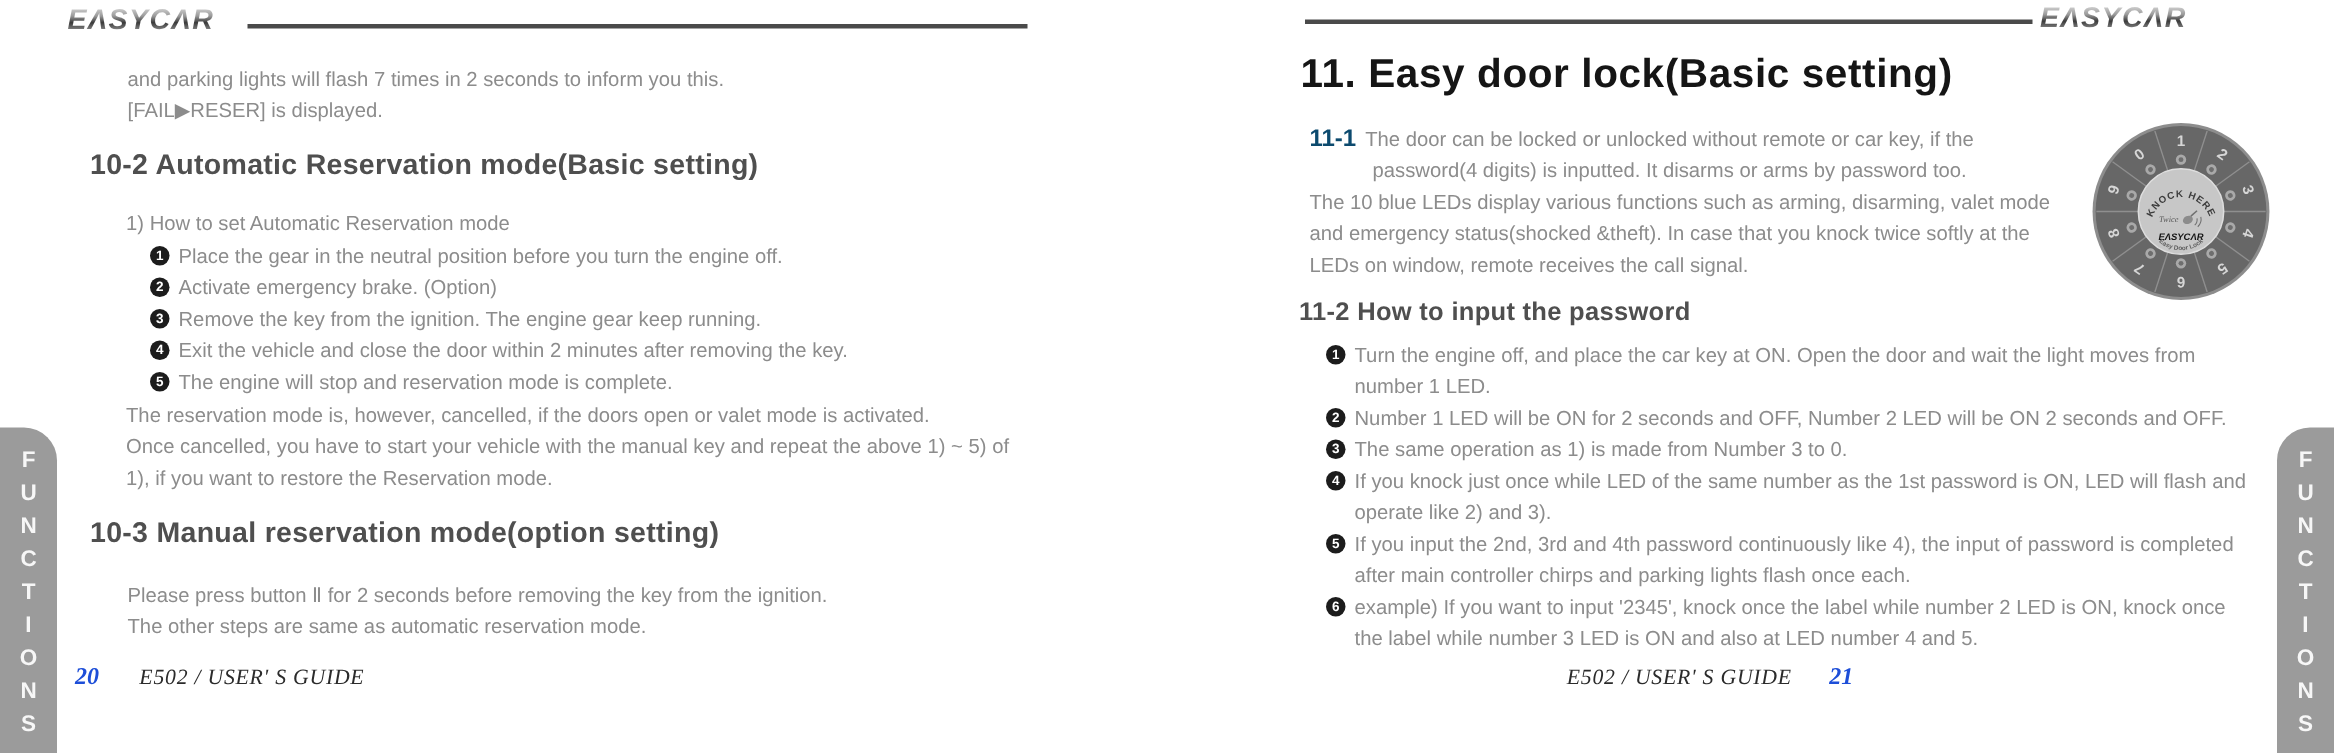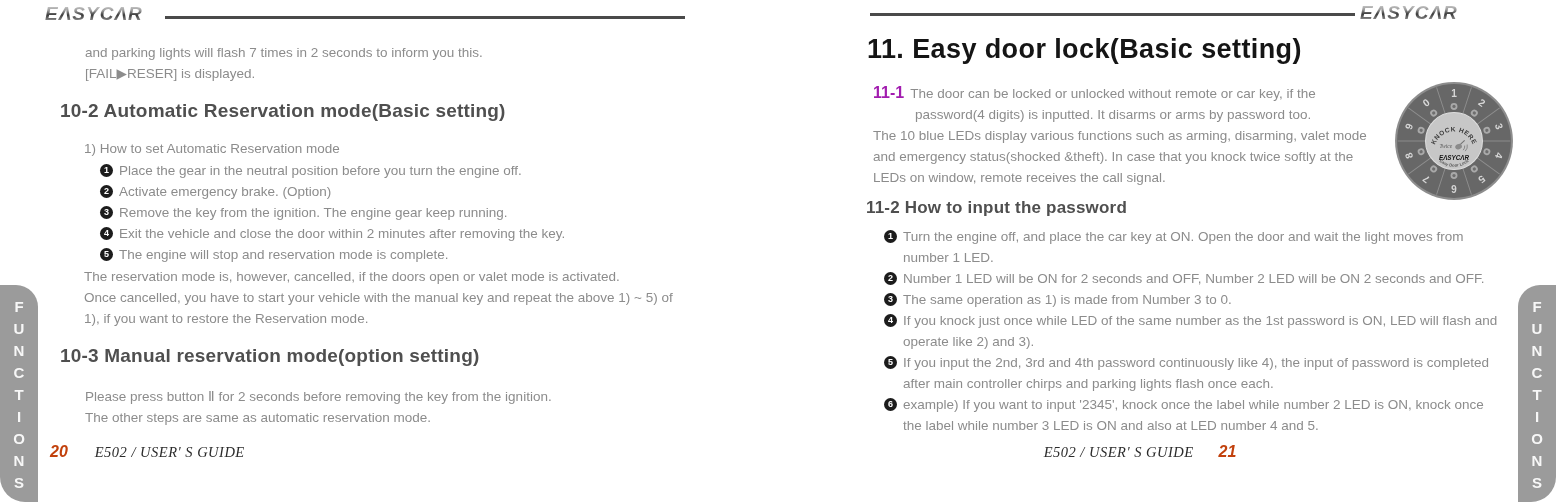--- a/index.html
+++ b/index.html
@@ -1,18 +1,18 @@
 <!DOCTYPE html>
 <html><head>
 <meta charset="utf-8">
 <style>
   * { margin:0; padding:0; box-sizing:border-box; }
   html,body { background:#fff; }
   body { font-family:"Liberation Sans","DejaVu Sans",sans-serif; }
-  .spread { position:relative; width:1556px; height:502px; background:#fff; overflow:hidden;border-radius:25px; }
+  .spread { position:relative; width:1556px; height:502px; background:#fff; overflow:hidden; }
 
   
   .side-tab { position:absolute; top:285px; bottom:0; width:38px; height:217px; background:#9b9b9b;
               display:flex; justify-content:center; padding-top:13px; }
   .side-tab.left  { left:0;  border-top-right-radius:22px; }
   .side-tab.right { right:0; border-top-left-radius:22px; }
   .side-tab .vtext { writing-mode:vertical-rl; text-orientation:upright;
                      color:#f7f7f7; font-size:15px; font-weight:600; letter-spacing:5px; }
 
   
@@ -26,22 +26,22 @@
   .body-txt { color:#8c8c8c; font-size:13.5px; line-height:21px; }
   .sec-head { color:#4f4f4f; font-weight:bold; font-size:19px; letter-spacing:0.2px;text-align:center; }
   .sec-head.small { font-size:17px; }
 
   .step { position:relative; padding-left:19px; color:#8c8c8c; font-size:13.5px; line-height:21px; }
   .marker { position:absolute; left:0; top:3.5px; width:13px; height:13px; border-radius:50%;
             background:#1c1c1c; color:#fff; font-size:9px; line-height:13px; text-align:center; font-weight:bold; }
 
   .footer-serif { font-family:"Liberation Serif","DejaVu Serif",serif; font-style:italic;
                   font-size:14.5px; color:#2b2b2b; letter-spacing:0.5px; }
-  .page-num { font-weight:bold; font-style:italic; font-size:16px; color:#c2410c;
-              font-family:Liberation Sans, sans-serif; }
+  .page-num { font-weight:bold; font-style:italic; font-size:16px; color:#1d4ed8;
+              font-family:Liberation Serif, serif; }
 
   
   .lp-logo   { position:absolute; left:45px;  top:3px; }
   .lp-rule   { left:165px; top:16px; width:520px; }
   .lp-intro  { position:absolute; left:85px;  top:42px;  width:570px; }
   .lp-h102   { position:absolute; left:60px;  top:100px; }
   .lp-list   { position:absolute; left:84px;  top:138px; width:590px; }
   .lp-listintro { color:#8c8c8c; font-size:13.5px; line-height:21px; margin-bottom:1px; }
   .lp-steps  { margin-left:16px; }
   .lp-notes  { margin-top:1px; }
@@ -49,21 +49,21 @@
   .lp-body103{ position:absolute; left:85px;  top:386px; width:580px; }
   .lp-footer { position:absolute; left:50px;  top:443px; }
 
   
   .rp-rule   { left:870px; top:13px; width:485px; }
   .rp-logo   { position:absolute; left:1360px; top:2px; }
   .rp-title  { position:absolute; left:867px; top:34px; font-weight:bold; font-size:27px;
                color:#151515; letter-spacing:0.4px; }
   .rp-s111   { position:absolute; left:873px; top:82px; width:512px; }
   .rp-s111 .lead { padding-left:42px; text-indent:-42px; }
-  .s111-label { font-weight:bold; font-size:16px; color:#a21caf; margin-right:6px; font-style:normal; }
+  .s111-label { font-weight:bold; font-size:16px; color:#0c4a6e; margin-right:6px; font-style:normal; }
   .rp-s111 p.second { margin-top:0; }
   .rp-dial   { position:absolute; left:1393px; top:80px; width:122px; height:122px; }
   .rp-h112   { position:absolute; left:866px; top:198px; }
   .rp-steps  { position:absolute; left:884px; top:226px; width:616px; }
   .rp-footer { position:absolute; left:778px; top:443px; width:724px; text-align:center; }
 </style>
 </head>
 <body>
 
 <div class="spread">

